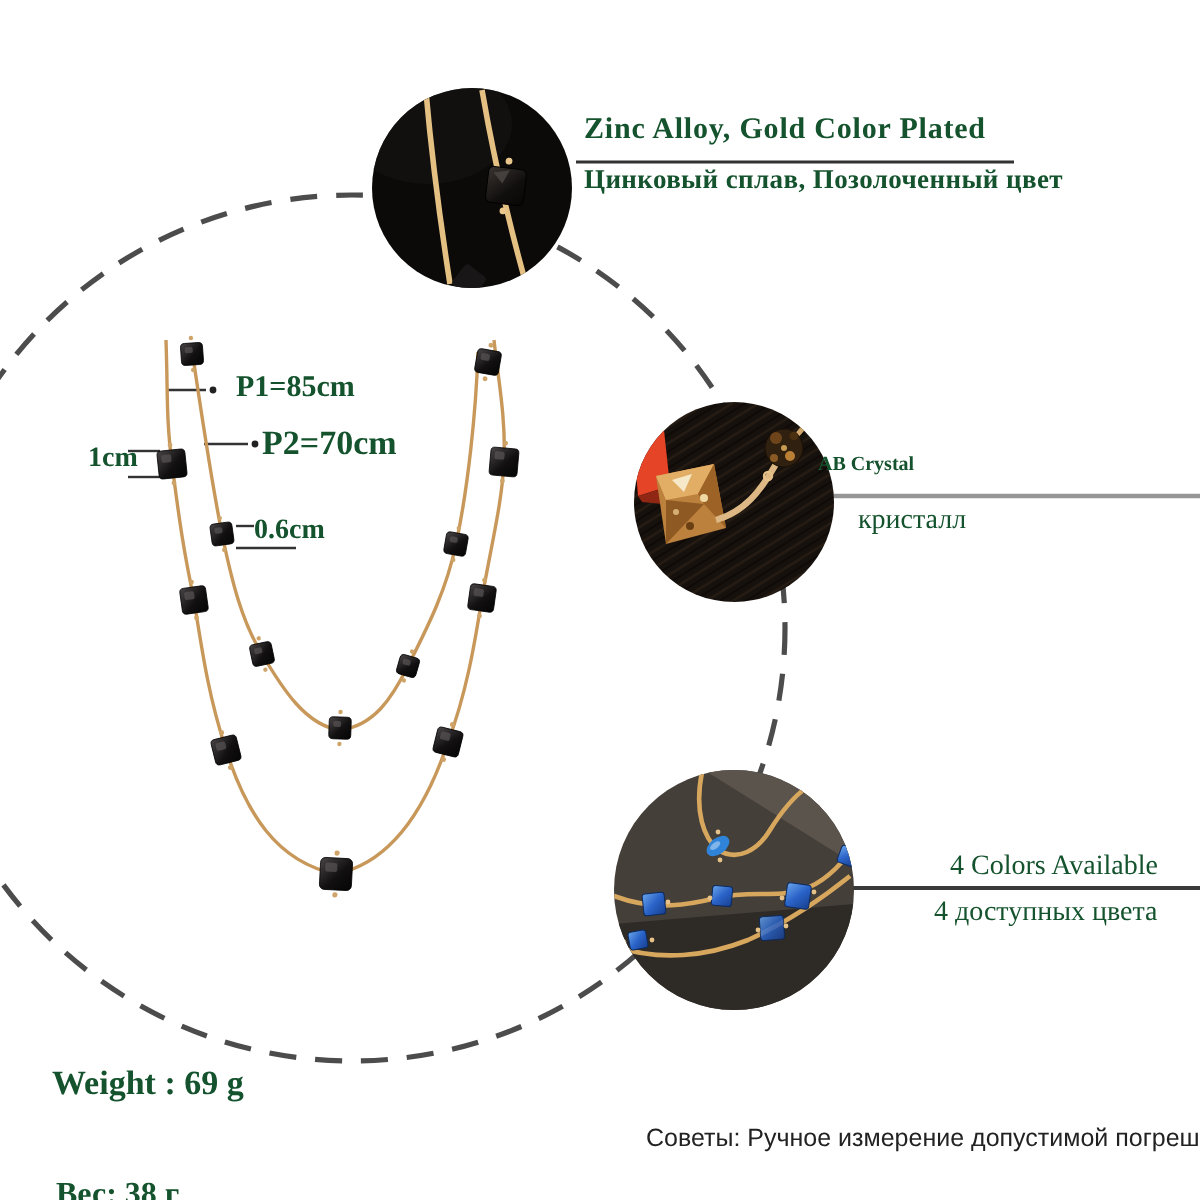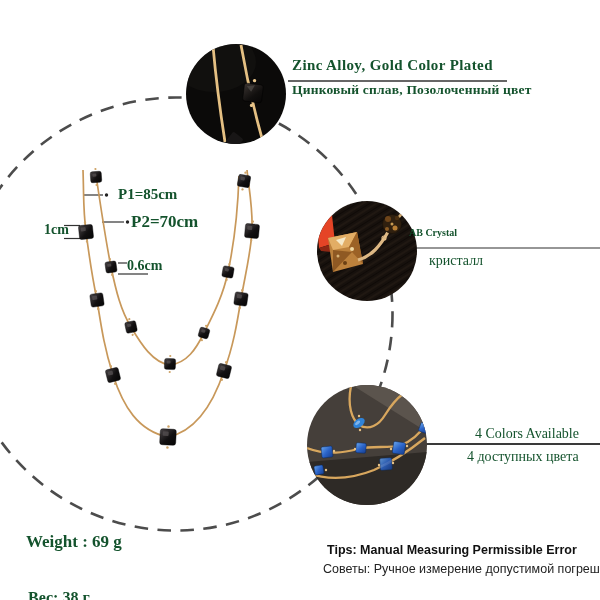--- a/index.html
+++ b/index.html
@@ -268,15 +268,14 @@
   <div class="t serif ab-en">AB Crystal</div>
   <div class="t serif ab-ru">кристалл</div>
   <div class="t serif col-en">4 Colors Available</div>
   <div class="t serif col-ru">4 доступных цвета</div>
   <div class="t serif b p1">P1=85cm</div>
   <div class="t serif b p2">P2=70cm</div>
   <div class="t serif b cm1">1cm</div>
   <div class="t serif b cm06">0.6cm</div>
   <div class="t serif w-en">Weight : 69 g</div>
   <div class="t serif w-ru">Вес: 38 г</div>
-  <div class="t sans tips-en">Tips: Manual Measuring Permissible Error</div>
   <div class="t sans tips-ru">Советы: Ручное измерение допустимой погрешности</div>
 </div>
 
 </body></html>

